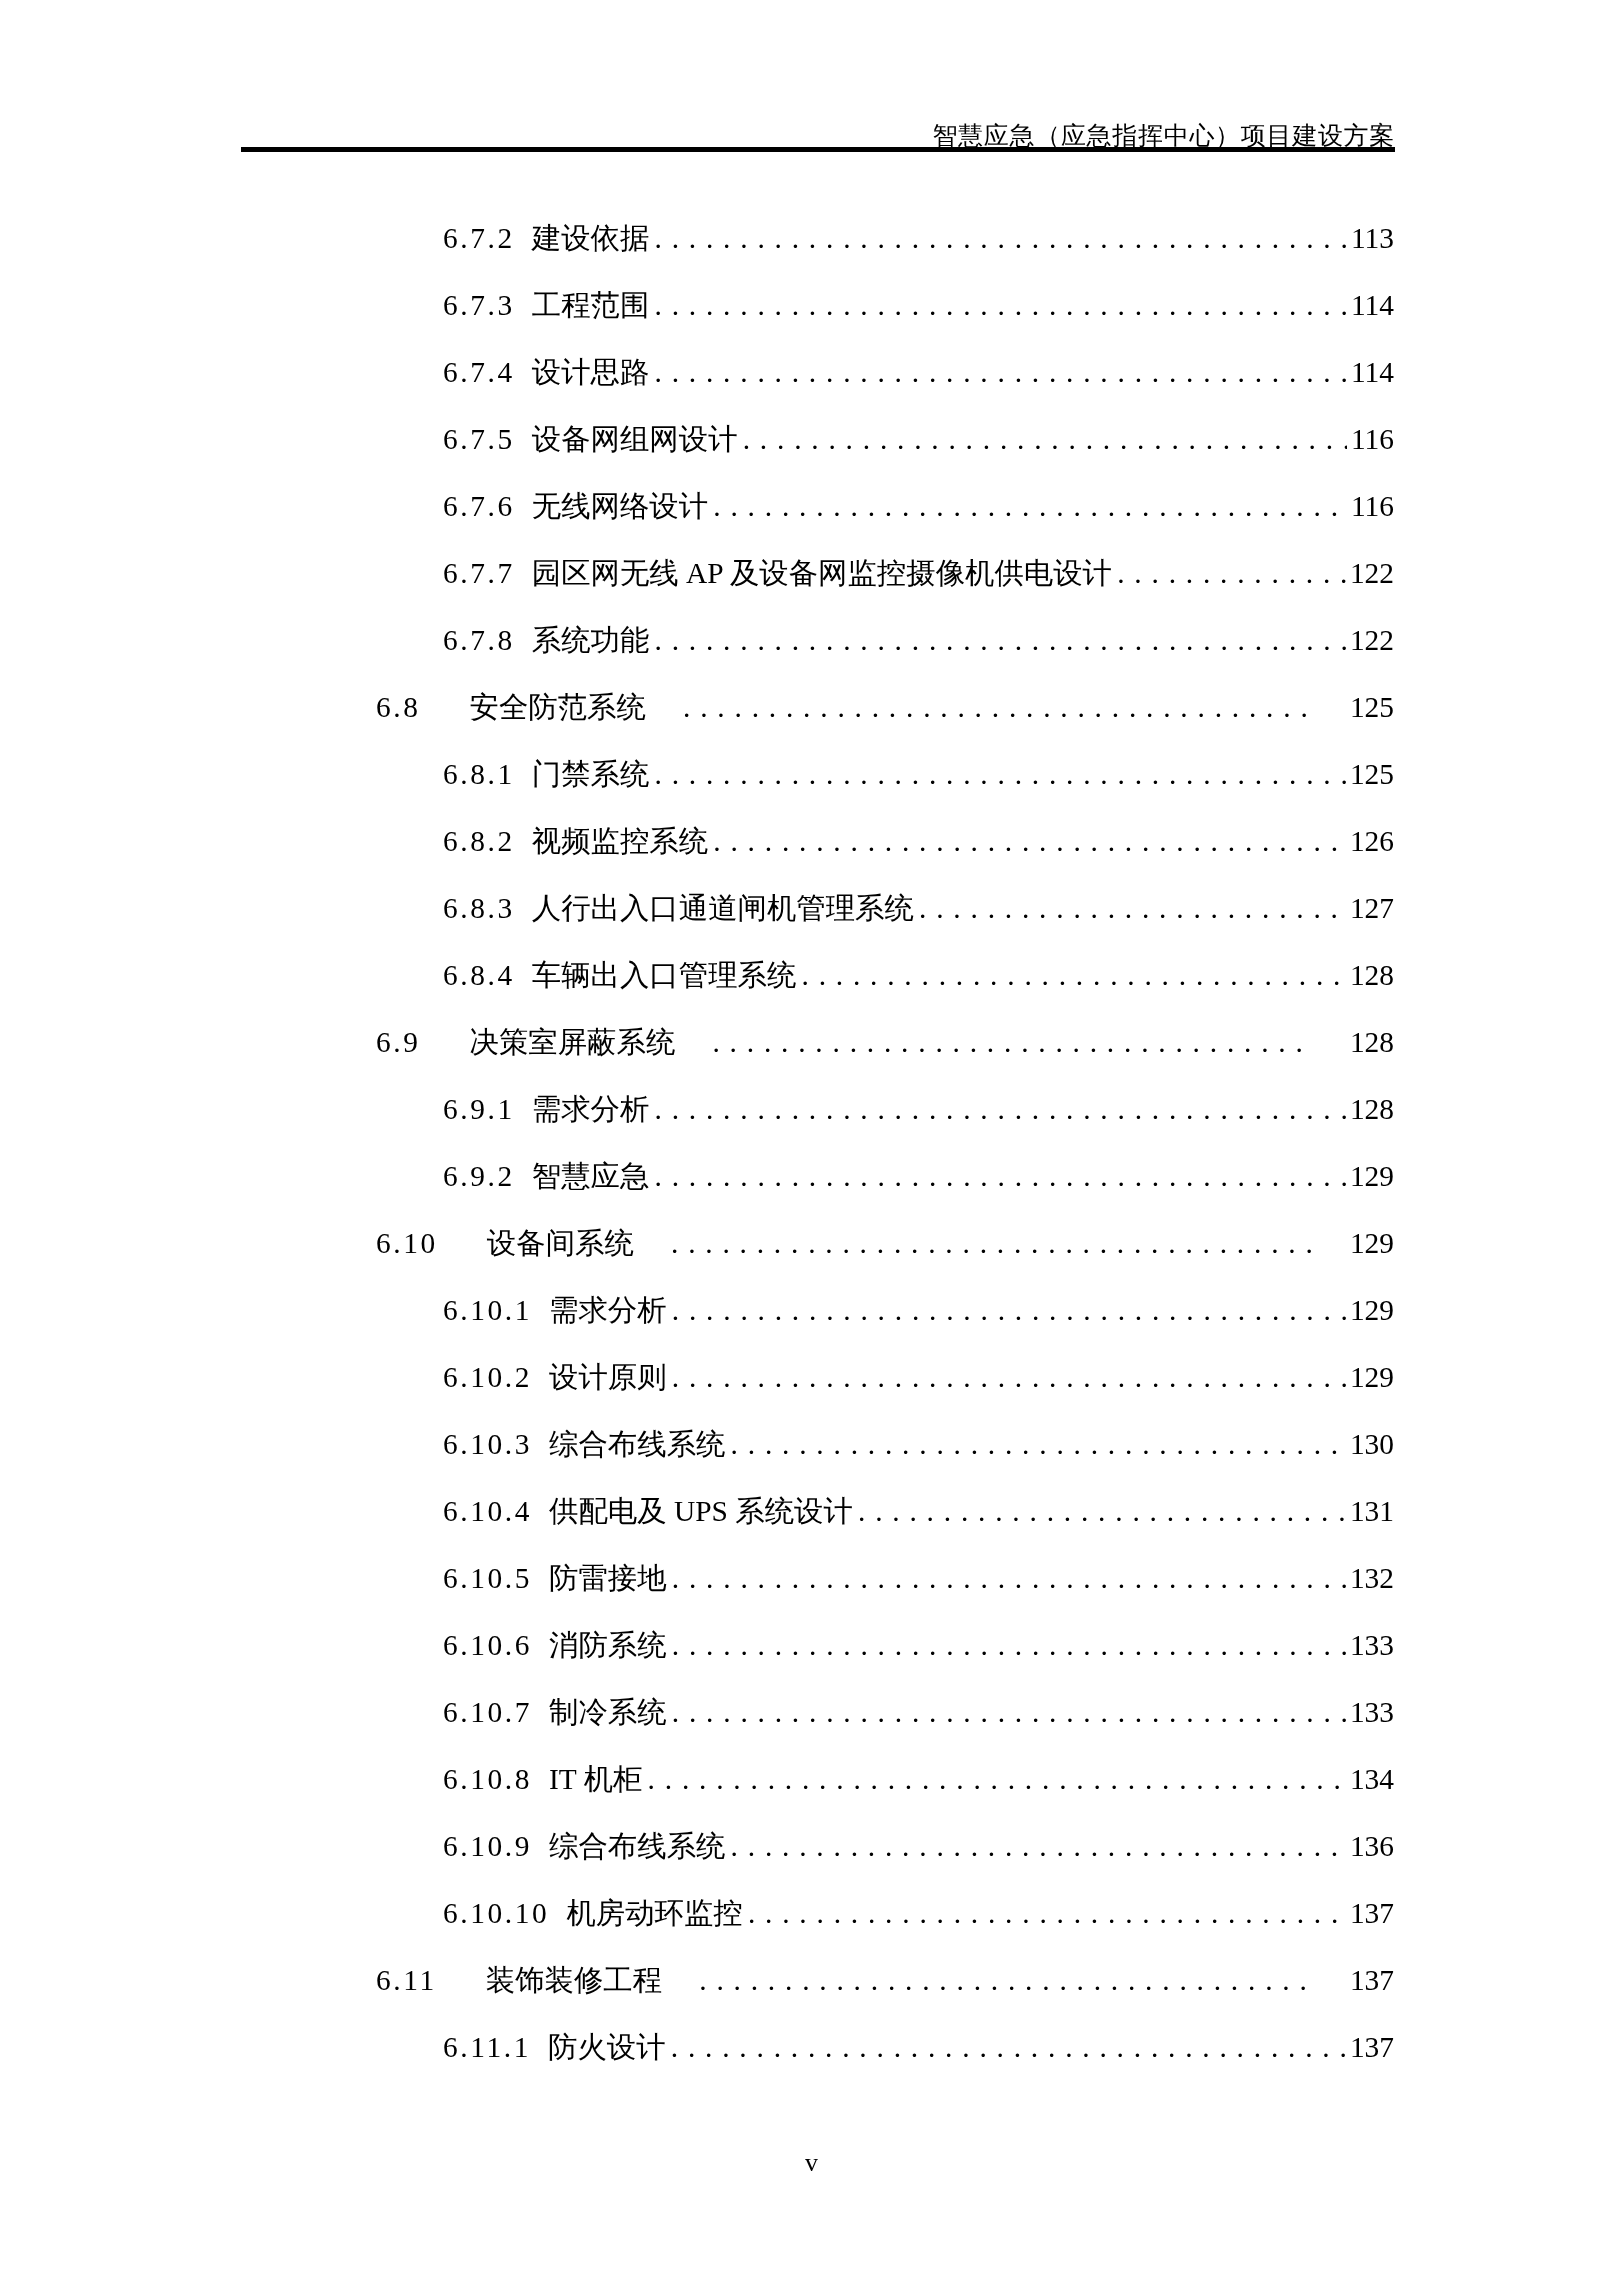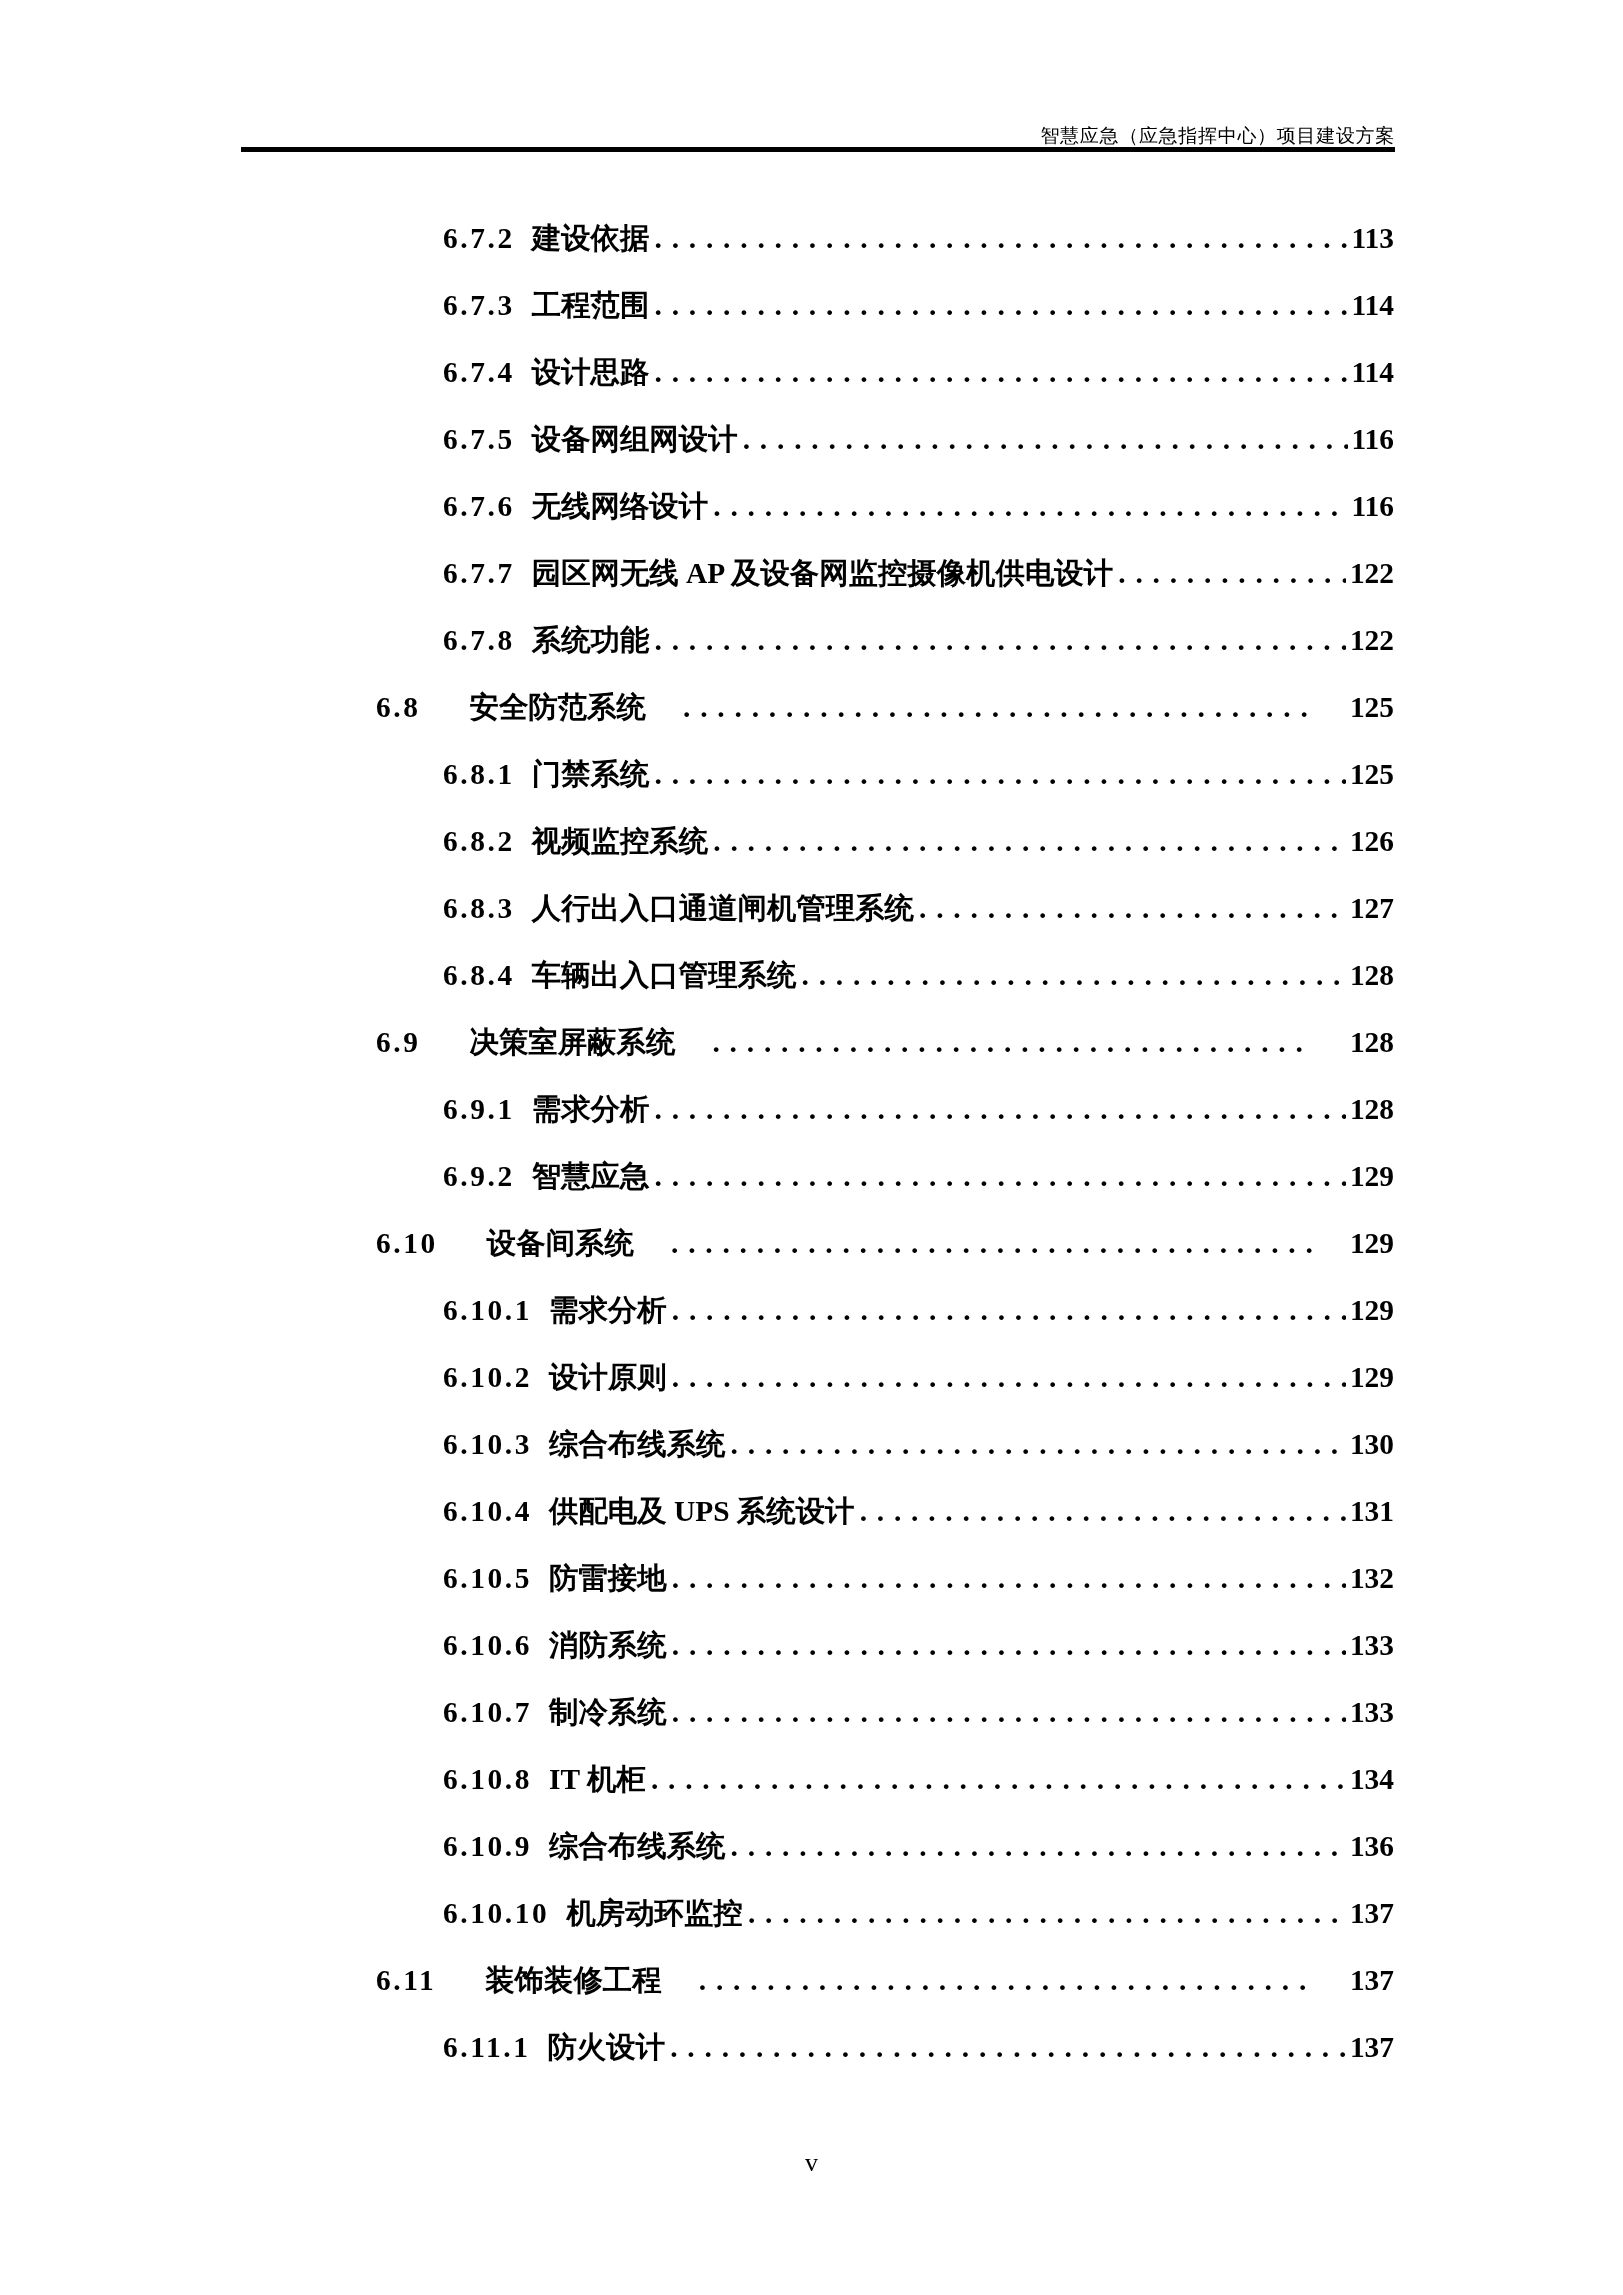--- a/index.html
+++ b/index.html
@@ -13,21 +13,21 @@
     height: 2295px;
     background: #ffffff;
     font-family: "Liberation Serif", "DejaVu Serif", serif;
     color: #000000;
     overflow: hidden;
   }
   .header-title {
     position: absolute;
     top: 122px;
     right: 228px;
-    font-size: 19px;
+    font-size: 25px;
     line-height: 27.5px;
     letter-spacing: 0.7px;
     white-space: nowrap;
     color: #000000;
   }
   .header-rule {
     position: absolute;
     top: 147px;
     left: 241px;
     width: 1154px;
@@ -40,21 +40,20 @@
     left: 241px;
     width: 1153px;
   }
   .toc-row {
     display: flex;
     align-items: baseline;
     height: 67px;
     line-height: 67px;
     font-size: 29.4px;
     white-space: nowrap;
-    font-weight: bold;
   }
   .toc-row.lvl2 { padding-left: 135px; gap: 32px; }
   .toc-row.lvl3 { padding-left: 202px; }
   .toc-num {
     letter-spacing: 2.6px;
     margin-right: 17px;
     flex: 0 0 auto;
   }
   .toc-title {
     flex: 0 0 auto;

